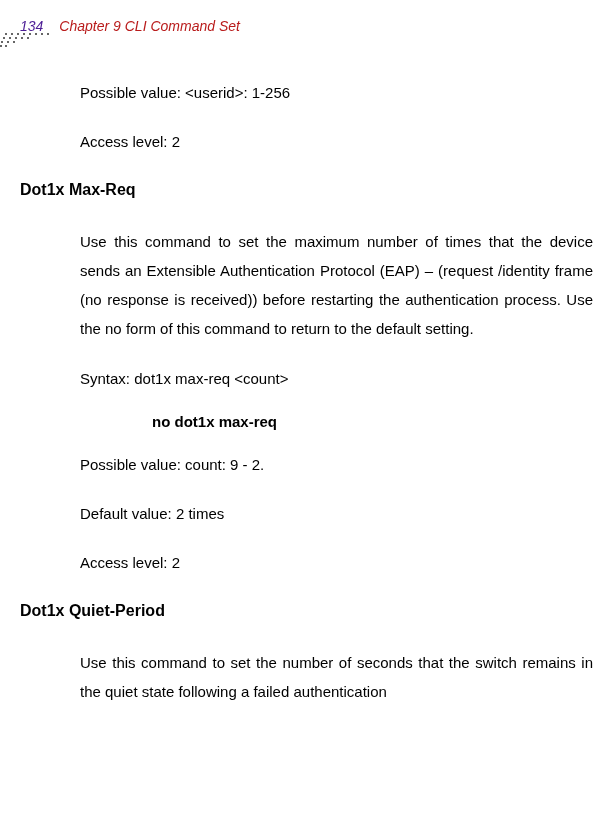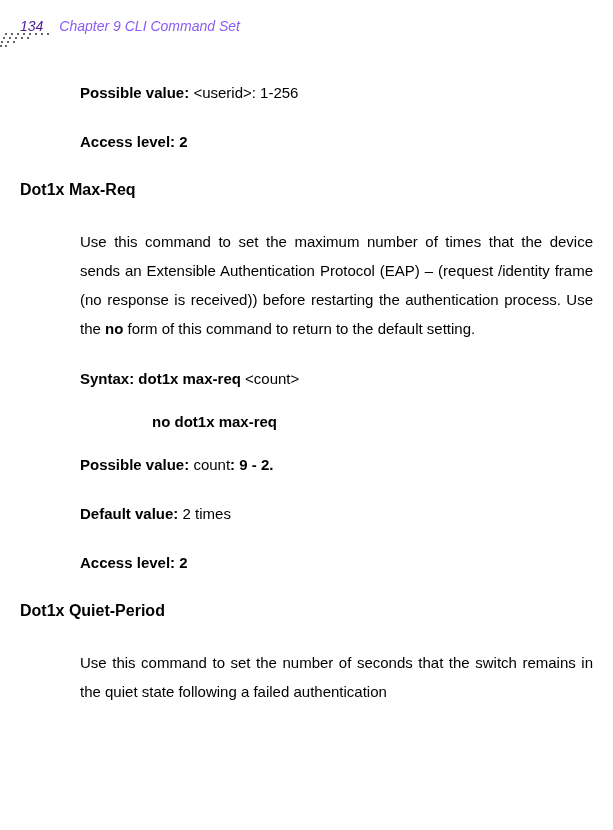--- a/index.html
+++ b/index.html
@@ -25,21 +25,21 @@
       margin-bottom: 44px;
     }
     .page-number {
       font-style: italic;
       font-size: 14px;
       color: #4c1d95;
     }
     .chapter-title {
       font-style: italic;
       font-size: 14px;
-      color: #8b5cf6;
+      color: #b91c1c;
     }
     .dots-decoration {
       position: absolute;
       left: 0;
       top: 32px;
       width: 54px;
       height: 16px;
     }
     .dots-decoration svg {
       display: block;
@@ -48,21 +48,21 @@
       padding-left: 60px;
       padding-right: 0;
     }
     .paragraph {
       font-size: 15px;
       line-height: 1.95;
       margin-bottom: 20px;
       text-align: justify;
     }
     .bold {
-      font-weight: bold;
+      font-weight: normal;
     }
     .section-heading {
       font-size: 16px;
       font-weight: bold;
       margin-top: 24px;
       margin-bottom: 28px;
       padding-left: 0;
     }
     .italic {
     }

